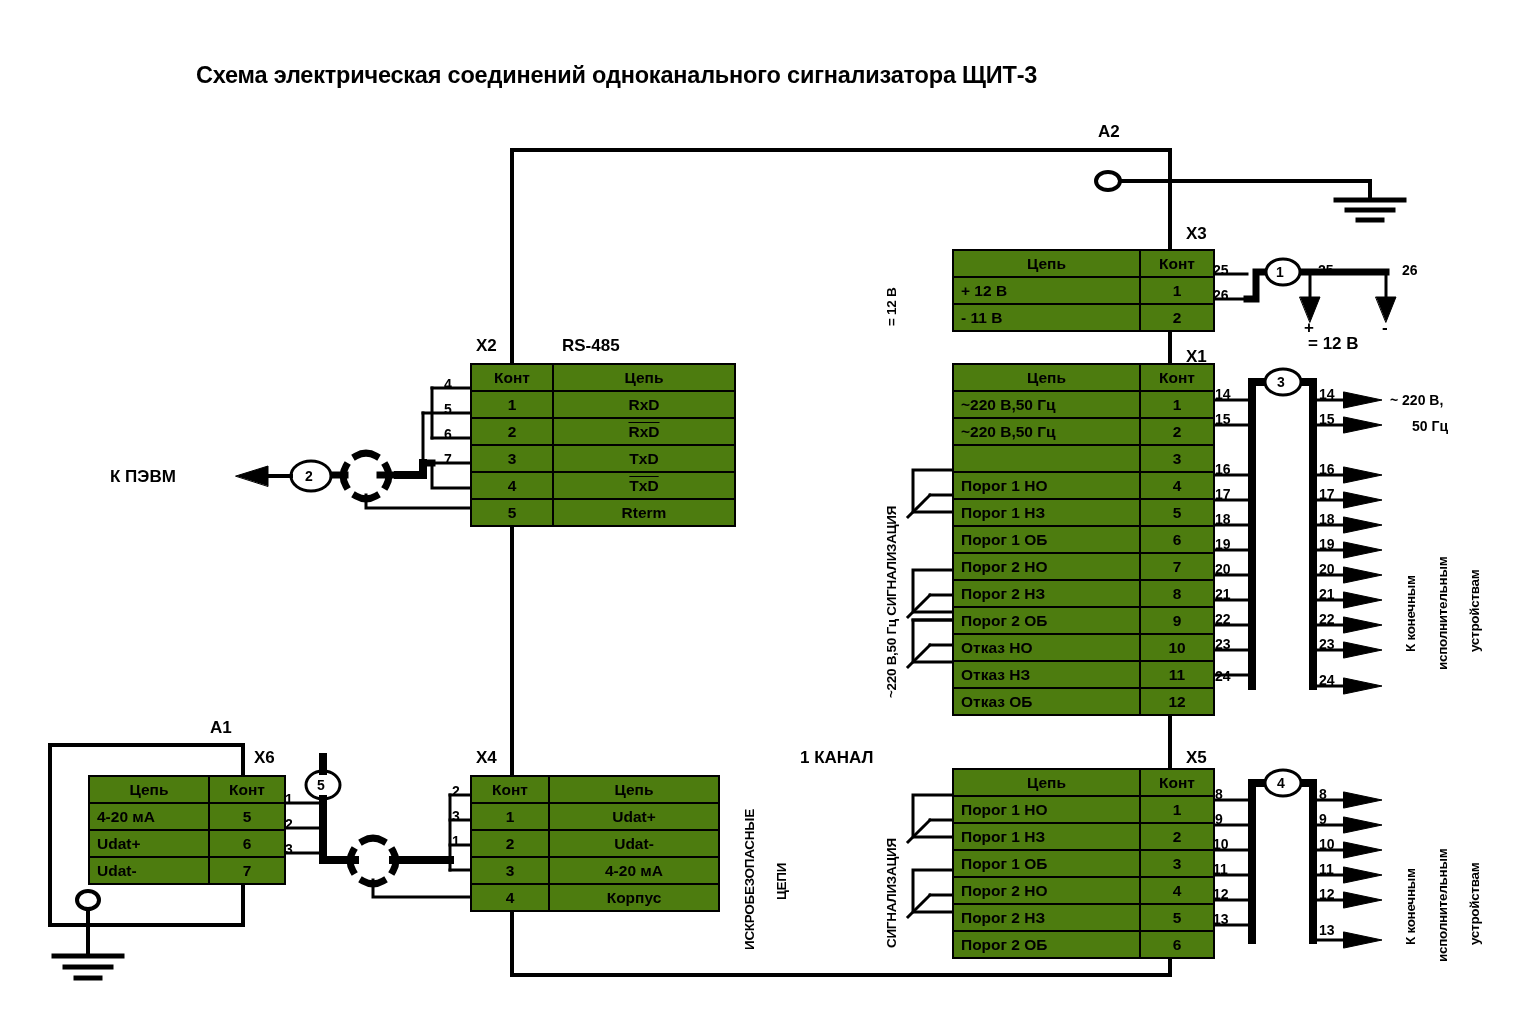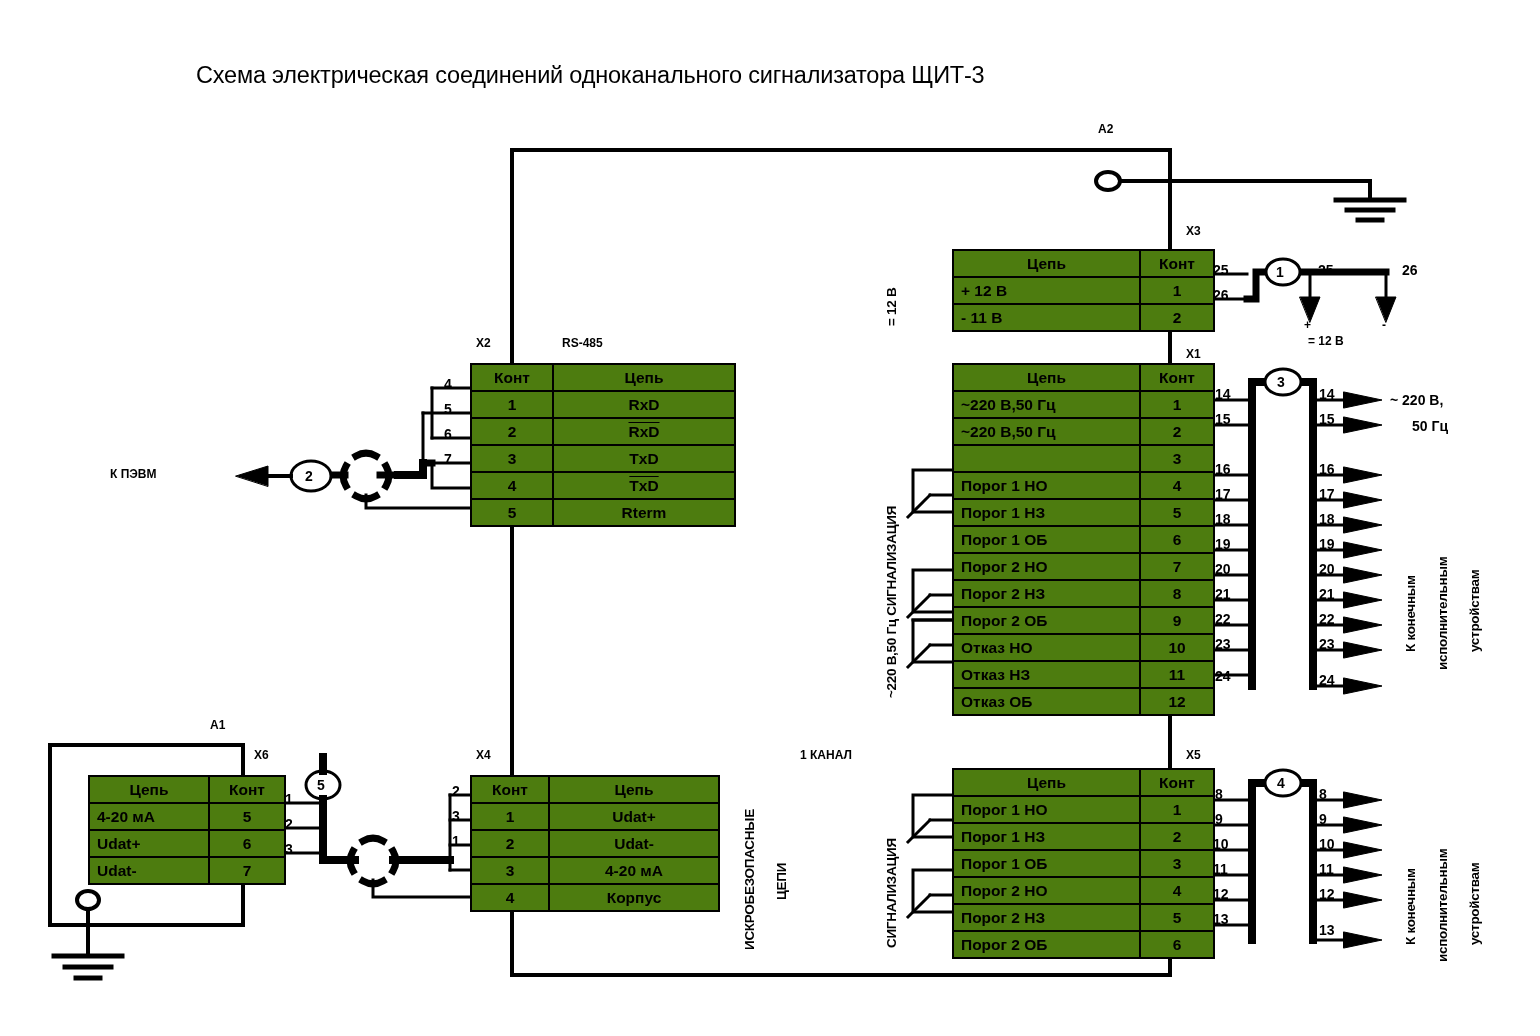--- a/index.html
+++ b/index.html
@@ -1,22 +1,22 @@
 <!DOCTYPE html>
 <html><head>
 <meta charset="utf-8">
 <style>
   html,body{margin:0;padding:0;background:#ffffff;}
   body{width:1540px;height:1036px;position:relative;
        font-family:"Liberation Sans","DejaVu Sans",sans-serif;
        color:#000;overflow:hidden;}
   #stage{position:absolute;left:0;top:0;width:1540px;height:1036px;}
   svg{position:absolute;left:0;top:0;width:1540px;height:1036px;}
-  .ttl{position:absolute;font-weight:normal;font-size:23.5px;letter-spacing:-0.2px;white-space:nowrap;text-align:right;}
-  .lbl{position:absolute;font-weight:bold;font-size:12px;white-space:nowrap;}
+  .ttl{position:absolute;font-weight:bold;font-size:23.5px;letter-spacing:-0.2px;white-space:nowrap;text-align:right;}
+  .lbl{position:absolute;font-weight:bold;font-size:17px;white-space:nowrap;}
   .lbl.sm{font-size:14px;}
   .rot{position:absolute;font-weight:bold;font-size:13.5px;white-space:nowrap;
        transform-origin:0 0;transform:rotate(-90deg);letter-spacing:-0.3px;}
   table.tbl{position:absolute;border-collapse:collapse;background:#4d7c0f;}
   table.tbl td{border:2px solid #000;font-weight:bold;font-size:15.5px;
                text-align:center;padding:0;height:25px;line-height:25px;
                white-space:nowrap;}
   table.tbl td.l{text-align:left;padding-left:7px;}
   .ov{text-decoration:overline;}
   .pin{position:absolute;font-weight:bold;font-size:14px;}

